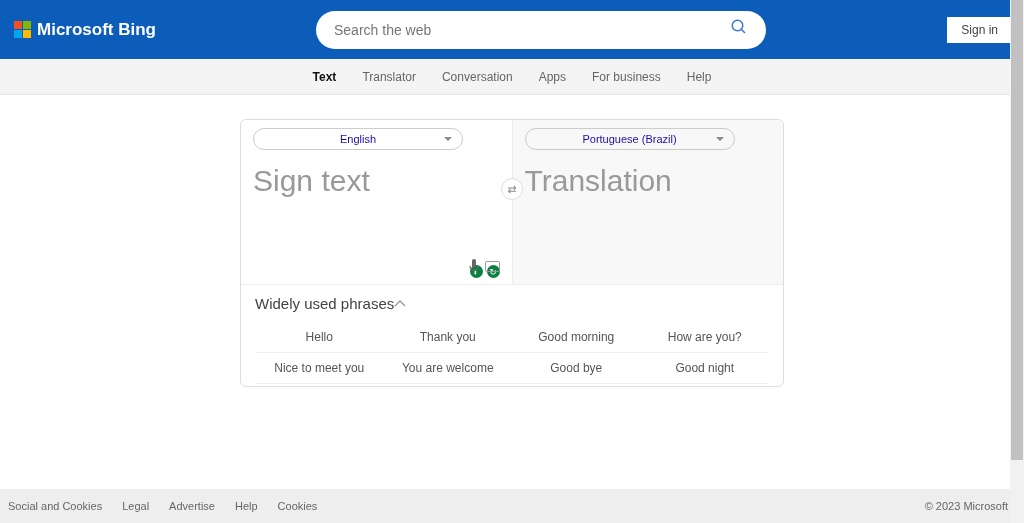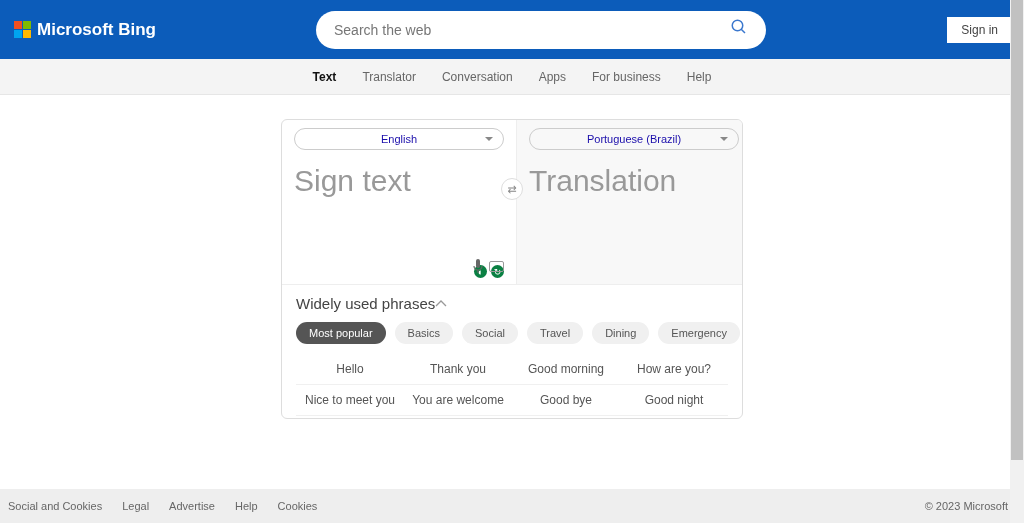--- a/index.html
+++ b/index.html
@@ -13,21 +13,21 @@
 .search-wrap { margin-left: 160px; width: 450px; height: 38px; background: #fff; border-radius: 22px; display: flex; align-items: center; padding: 0 18px; }
 .search-input { flex: 1; border: none; outline: none; font-size: 14px; color: #444; }
 .search-input::placeholder { color: #767676; }
 .search-icon { color: #3b78ce; font-size: 18px; }
 .signin { margin-left: auto; background: #fff; border: none; padding: 6px 14px; font-size: 12px; color: #444; cursor: pointer; }
 
 .navbar { background: #f4f4f4; height: 36px; border-bottom: 1px solid #e6e6e6; display: flex; justify-content: center; align-items: center; gap: 26px; }
 .nav-item { font-size: 12px; color: #666; cursor: pointer; }
 .nav-item.active { color: #111; font-weight: 600; }
 
-.main { width: 462px; margin: 24px auto 0; border: 1px solid #ddd; border-radius: 6px; overflow: hidden; }
+.main { width: 544px; margin: 24px auto 0; border: 1px solid #ddd; border-radius: 6px; overflow: hidden; }
 .panes { display: flex; height: 164px; }
 .pane { flex: 1; padding: 8px 12px 4px; position: relative; }
 .pane.right { background: #f8f8f8; border-left: 1px solid #eee; }
 .lang-pill { height: 22px; border: 1px solid #ccc; border-radius: 12px; display: flex; align-items: center; justify-content: center; gap: 8px; padding: 0 10px; font-size: 11px; color: #1a0dab; cursor: pointer; position: relative; width: 210px; }
 .chev { border: 4px solid transparent; border-top-color: #888; margin-top: 4px; position: absolute; right: 10px; }
 .textarea { margin-top: 14px; font-size: 30px; color: #999; font-weight: 400; }
 .swap { position: absolute; top: 58px; left: 50%; transform: translateX(-50%); width: 22px; height: 22px; background: #fff; border: 1px solid #ddd; border-radius: 50%; display: flex; align-items: center; justify-content: center; font-size: 11px; color: #888; z-index: 2; cursor: pointer; }
 .input-tools { position: absolute; bottom: 6px; right: 12px; display: flex; align-items: center; gap: 4px; }
 .circ { width: 13px; height: 13px; border-radius: 50%; display: inline-flex; align-items: center; justify-content: center; color: #fff; font-size: 9px; }
 .mic { color: #666; font-size: 15px; }
@@ -122,29 +122,20 @@
 
   <div class="phrases">
     <div class="phrases-head">
       <span class="phrases-title">Widely used phrases</span>
       <span class="collapse">
         <svg width="12" height="8" viewBox="0 0 12 8" fill="none" stroke="#999" stroke-width="1.3">
             <polyline points="1,6 6,1 11,6"></polyline>
           </svg>
       </span>
     </div>
-    <div class="chips-row">
-      <span class="chip active">Most popular</span>
-      <span class="chip">Basics</span>
-      <span class="chip">Social</span>
-      <span class="chip">Travel</span>
-      <span class="chip">Dining</span>
-      <span class="chip">Emergency</span>
-
-    </div>
     <div class="phrase-grid">
       <div class="ph">Hello</div>
       <div class="ph">Thank you</div>
       <div class="ph">Good morning</div>
       <div class="ph">How are you?</div>
       <div class="ph">Nice to meet you</div>
       <div class="ph">You are welcome</div>
       <div class="ph">Good bye</div>
       <div class="ph">Good night</div>
     </div>

